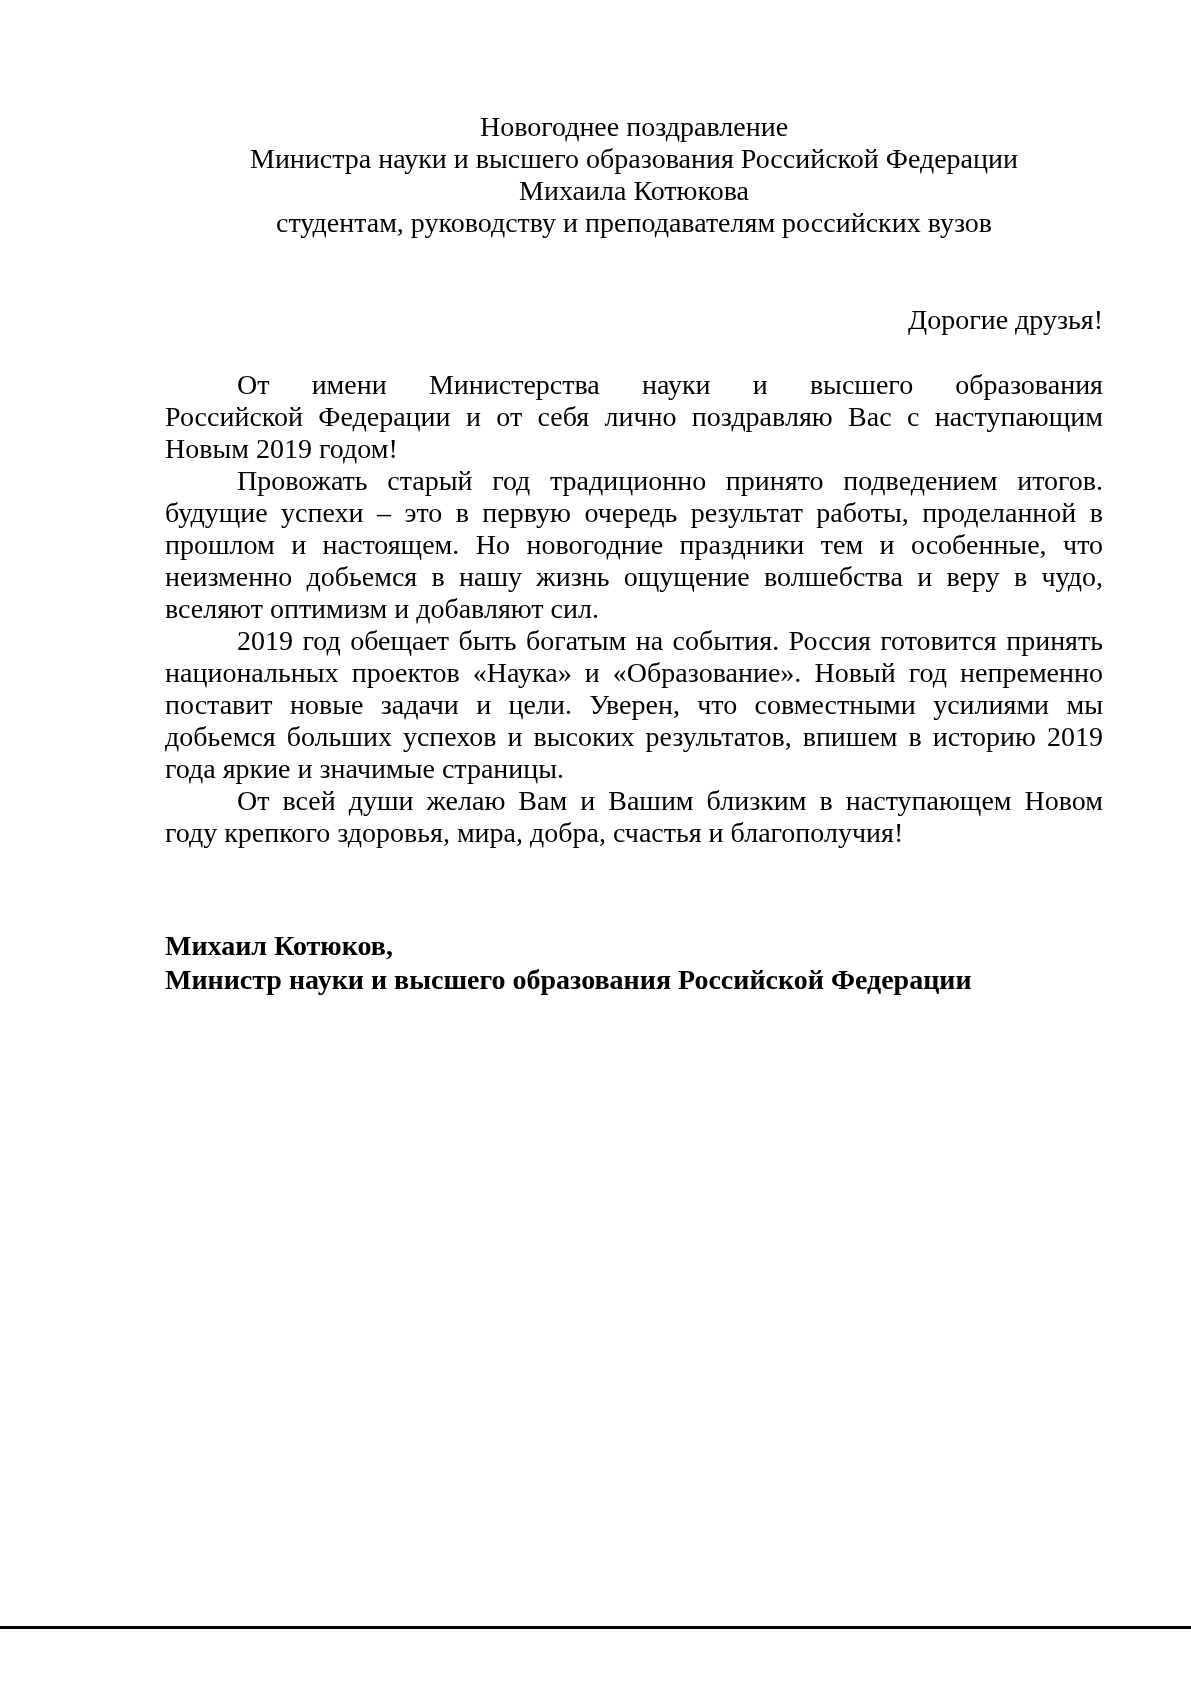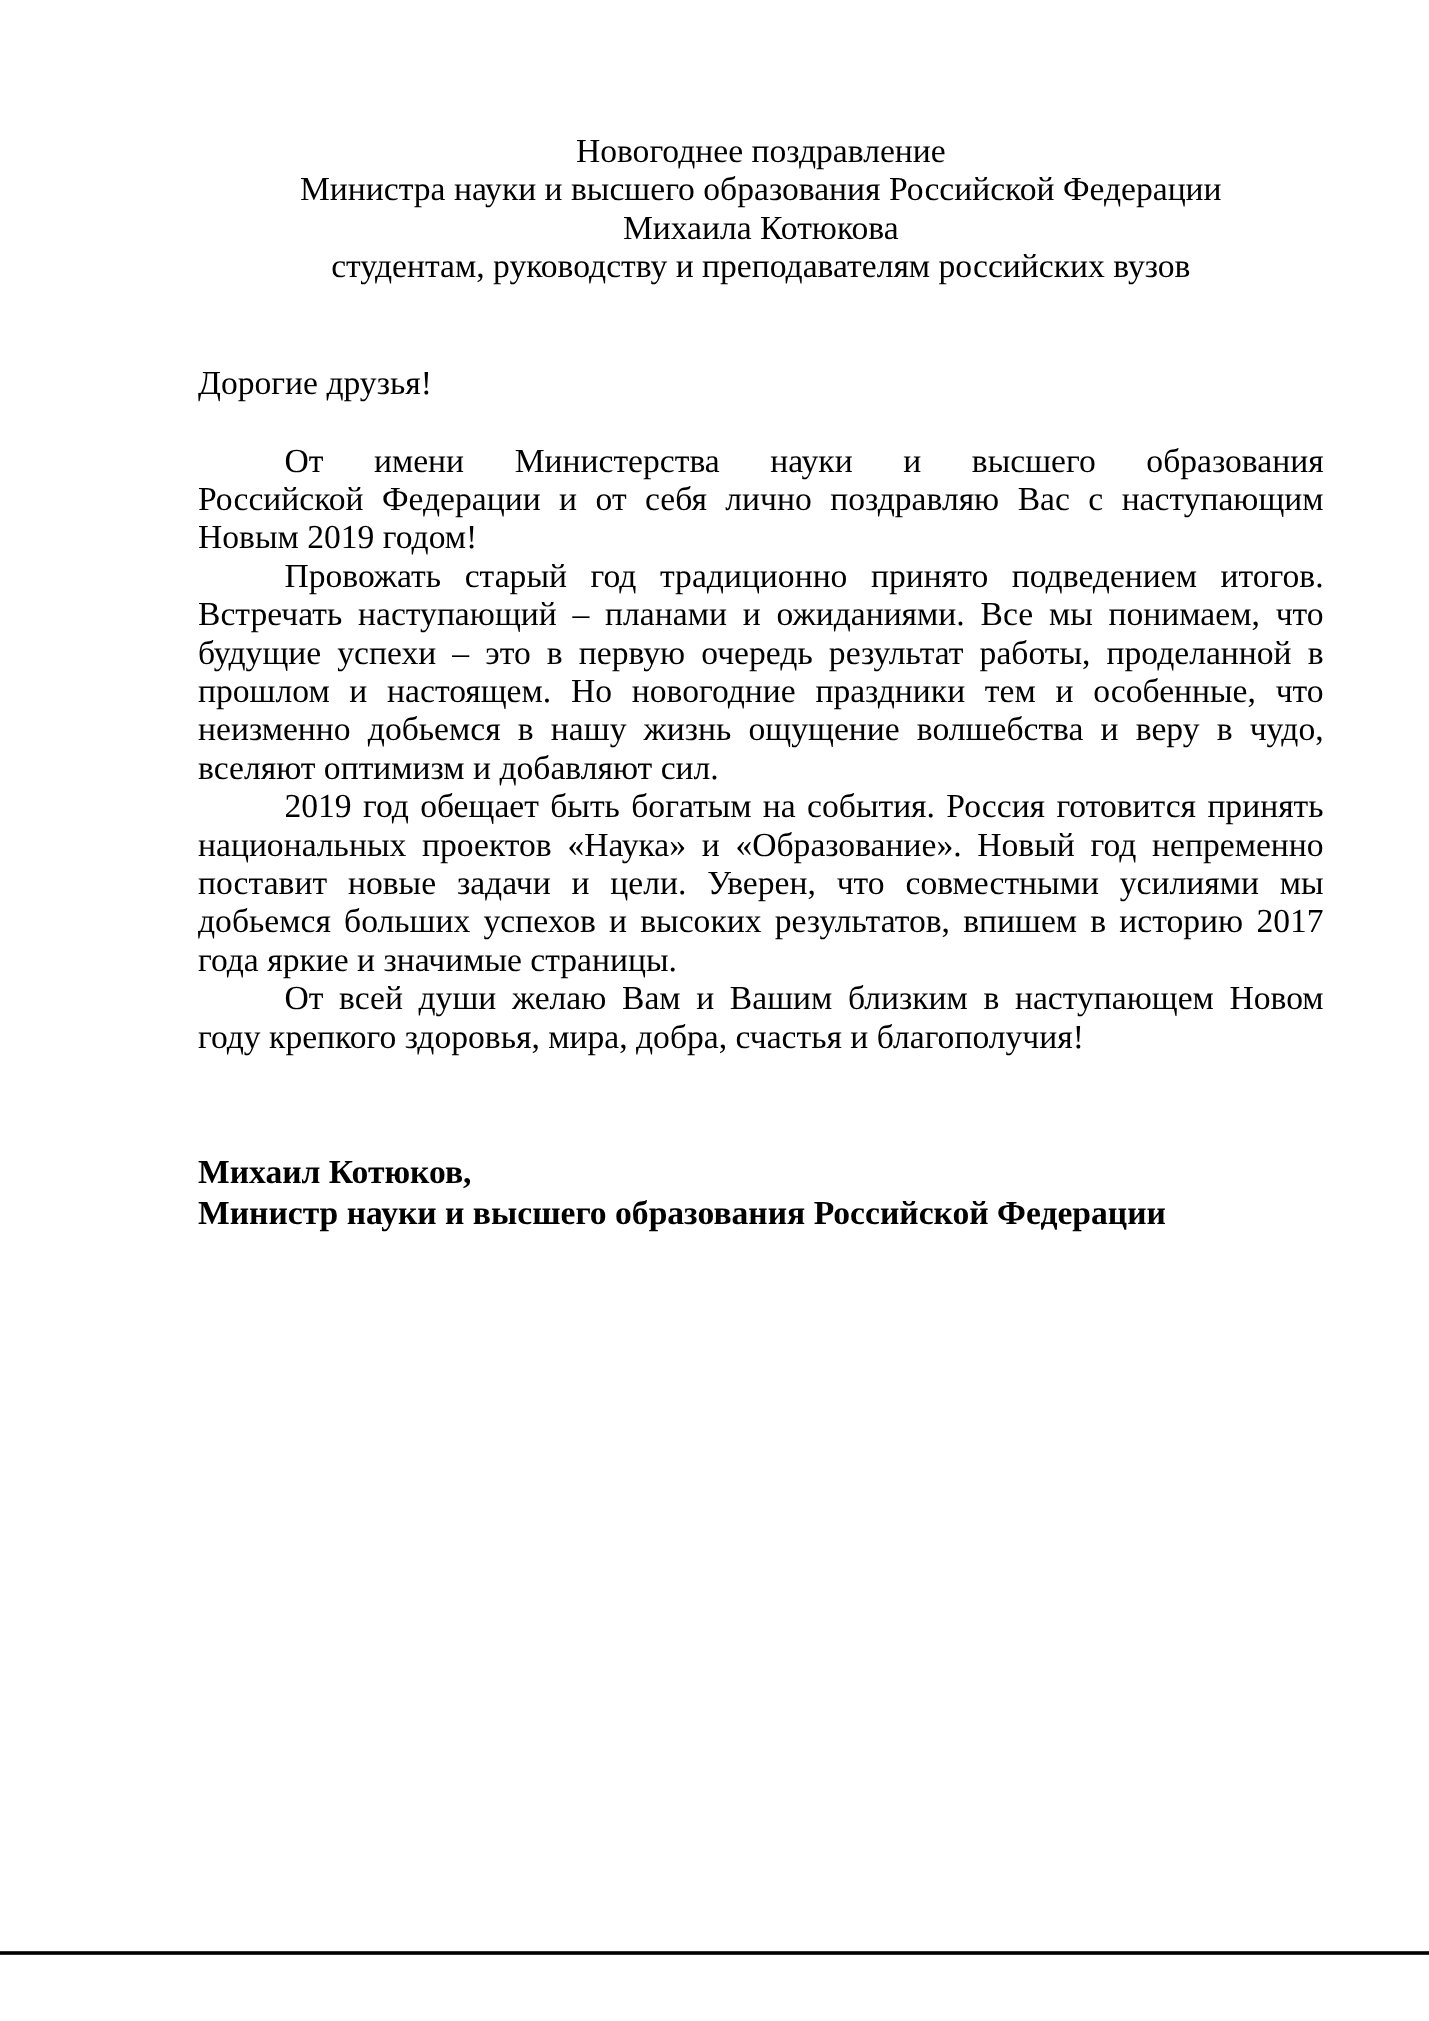--- a/index.html
+++ b/index.html
@@ -25,21 +25,21 @@
     font-size: 28px;
     line-height: 32px;
     color: #000000;
   }
   .heading {
     font-weight: normal;
     text-align: center;
   }
   .salutation {
     margin-top: 65px;
-    text-align: left;
+    text-align: right;
   }
   .letter-body {
     margin-top: 33px;
   }
   .para .line {
     text-align: justify;
   }
   .para .line.just {
     text-align-last: justify;
     -moz-text-align-last: justify;
@@ -89,31 +89,30 @@
     <div class="salutation">Дорогие друзья!</div>
 
     <div class="letter-body">
         <div class="para">
           <div class="line indent just">От имени Министерства науки и высшего образования</div>
           <div class="line just">Российской Федерации и от себя лично поздравляю Вас с наступающим</div>
           <div class="line">Новым 2019 годом!</div>
         </div>
         <div class="para">
           <div class="line indent just">Провожать старый год традиционно принято подведением итогов.</div>
-          <div class="line just">Встречать наступающий – планами и ожиданиями. Все мы понимаем, что</div>
           <div class="line just">будущие успехи – это в первую очередь результат работы, проделанной в</div>
           <div class="line just">прошлом и настоящем. Но новогодние праздники тем и особенные, что</div>
           <div class="line just">неизменно добьемся в нашу жизнь ощущение волшебства и веру в чудо,</div>
           <div class="line">вселяют оптимизм и добавляют сил.</div>
         </div>
         <div class="para">
           <div class="line indent just">2019 год обещает быть богатым на события. Россия готовится принять</div>
           <div class="line just">национальных проектов «Наука» и «Образование». Новый год непременно</div>
           <div class="line just">поставит новые задачи и цели. Уверен, что совместными усилиями мы</div>
-          <div class="line just">добьемся больших успехов и высоких результатов, впишем в историю 2017</div>
+          <div class="line just">добьемся больших успехов и высоких результатов, впишем в историю 2019</div>
           <div class="line">года яркие и значимые страницы.</div>
         </div>
         <div class="para">
           <div class="line indent just">От всей души желаю Вам и Вашим близким в наступающем Новом</div>
           <div class="line">году крепкого здоровья, мира, добра, счастья и благополучия!</div>
         </div>
       </div>
 
     <div class="signature">
       <div>Михаил Котюков,</div>

